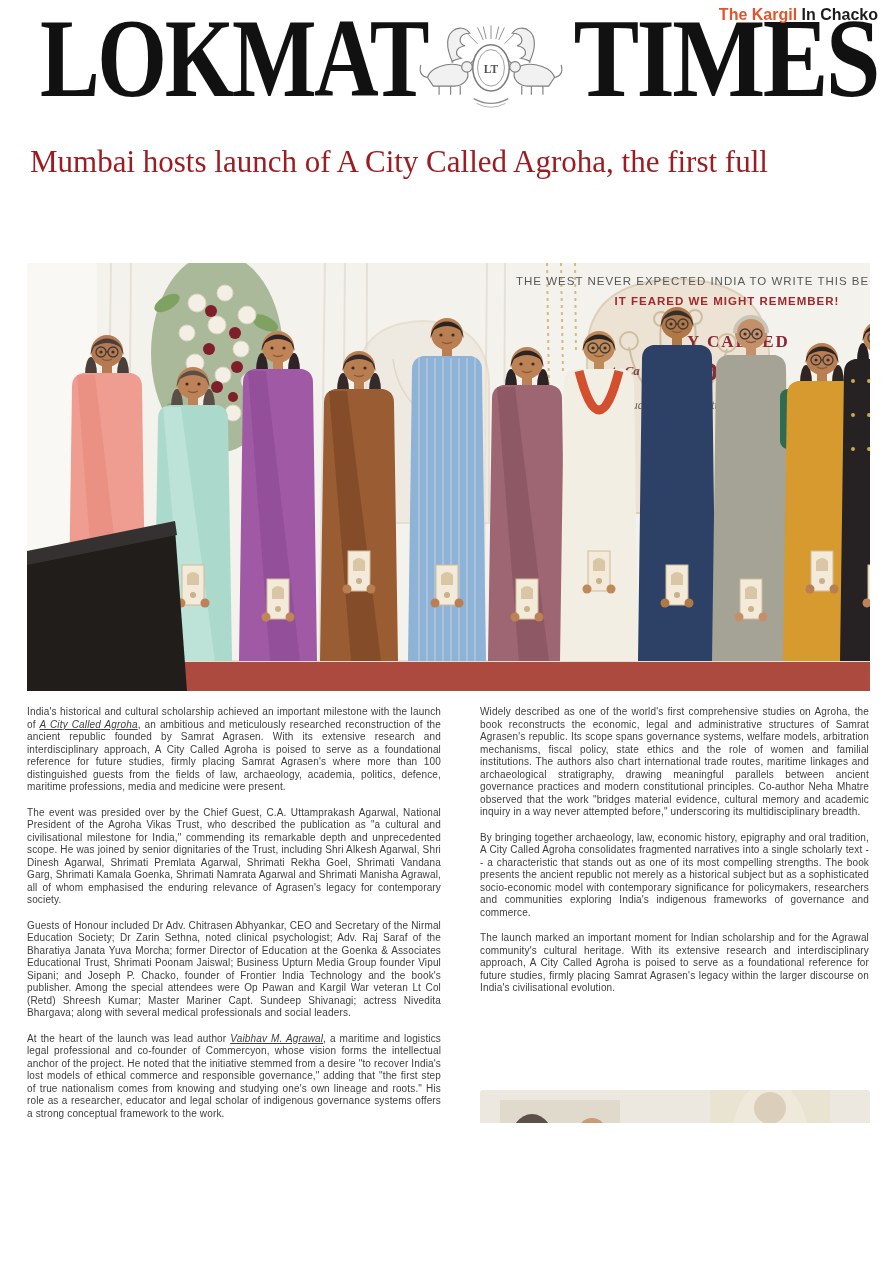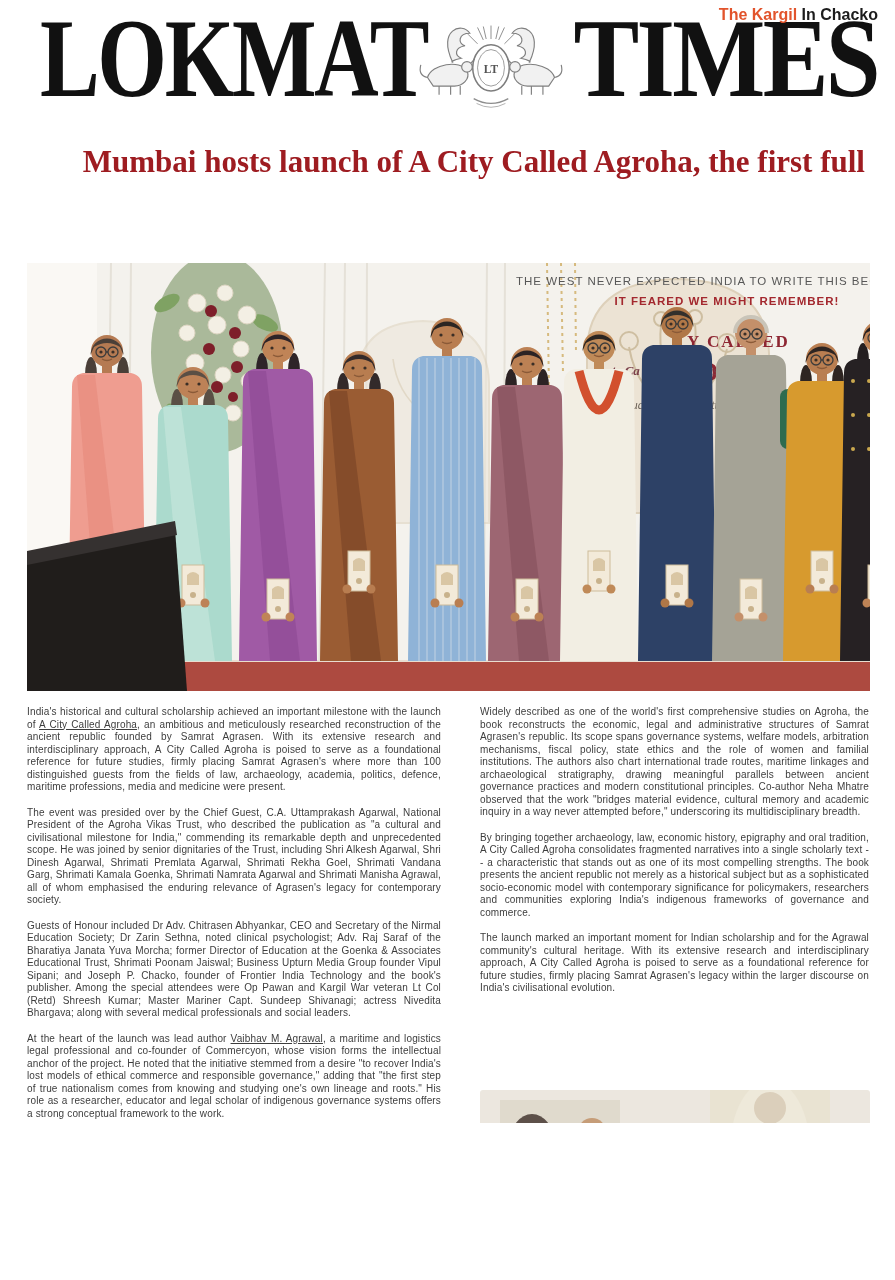--- a/index.html
+++ b/index.html
@@ -8,34 +8,34 @@
   
   .masthead{position:absolute;left:40px;right:17px;top:2px;height:116px;}
   .brand{position:absolute;bottom:4px;font-family:"Liberation Serif",serif;font-weight:bold;
          font-size:112px;line-height:1;color:#111;letter-spacing:-3px;white-space:nowrap;}
   .brand-left{left:0;transform:scaleX(.80);transform-origin:left bottom;}
   .brand-right{right:0;transform:scaleX(.88);transform-origin:right bottom;}
   .crest{position:absolute;left:373px;top:12px;width:156px;height:100px;}
   .tagline{position:absolute;top:4px;right:0;font-weight:bold;font-size:16px;
            font-family:"Liberation Sans",sans-serif;z-index:3;white-space:nowrap;}
   
-  .headline{position:absolute;top:133px;left:30px;right:30px;text-align:right;
-            font-family:"Liberation Serif",serif;font-weight:bold;font-size:31px;
+  .headline{position:absolute;top:133px;left:30px;right:30px;text-align:left;
+            font-family:"Liberation Serif",serif;font-weight:normal;font-size:31px;
             line-height:57px;}
   
   .main-photo{position:absolute;left:27px;top:263px;width:843px;height:428px;overflow:hidden;}
   .secondary-photo{position:absolute;left:480px;top:1090px;width:390px;height:177px;
                    overflow:hidden;border-radius:3px;}
   
   .column{position:absolute;top:706px;text-align:justify;color:#3d3d3d;
           font-size:10px;line-height:12.5px;letter-spacing:.15px;}
   .column-left{left:27px;width:414px;}
   .column-right{left:480px;width:389px;}
   .para{margin:0 0 13px 0;}
-  .ulink{text-decoration:underline;}
+  .ulink{text-decoration:underline;font-style:italic;}
   svg text{user-select:none;}
 </style>
 </head>
 <body>
 
 <div class="page">
 
   <div class="masthead">
     <div class="brand brand-left">LOKMAT</div>
 

